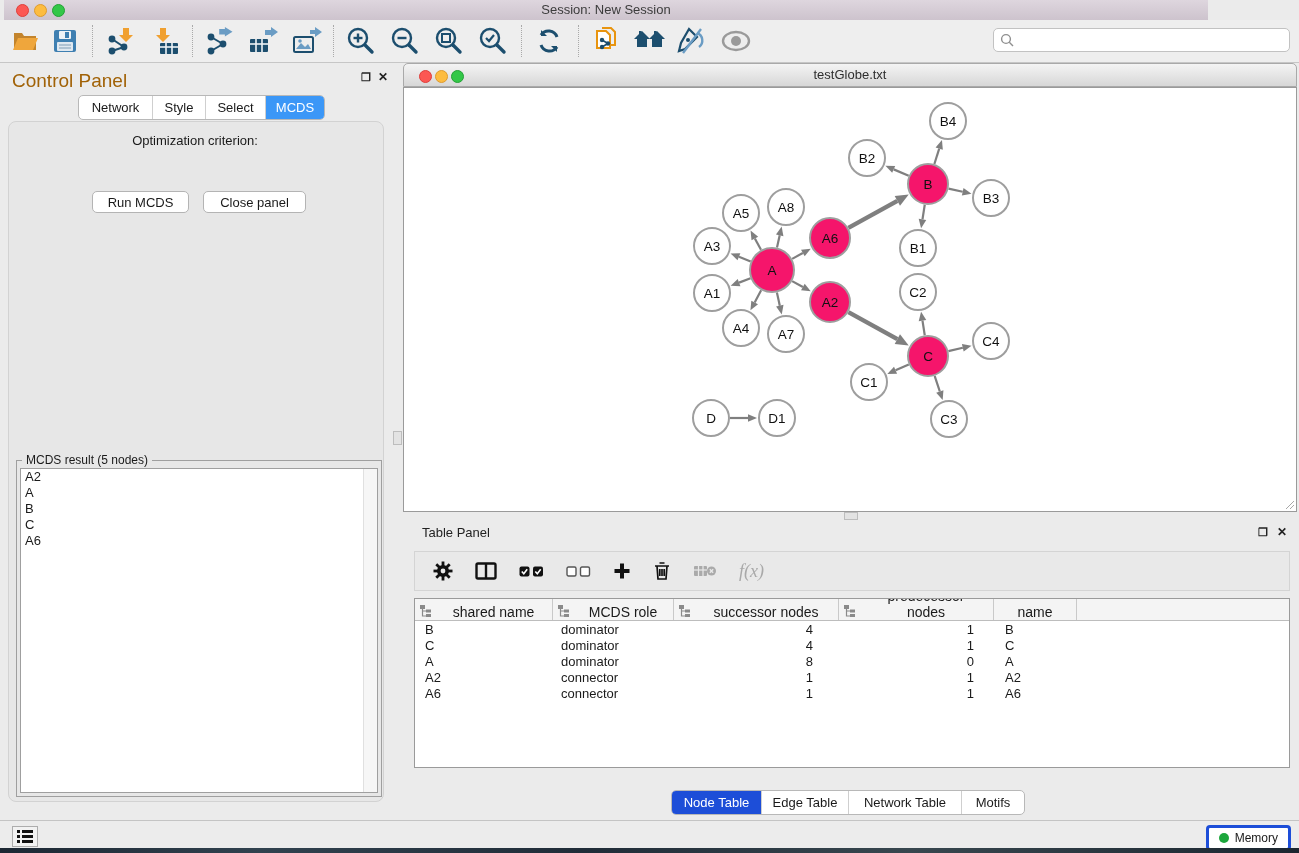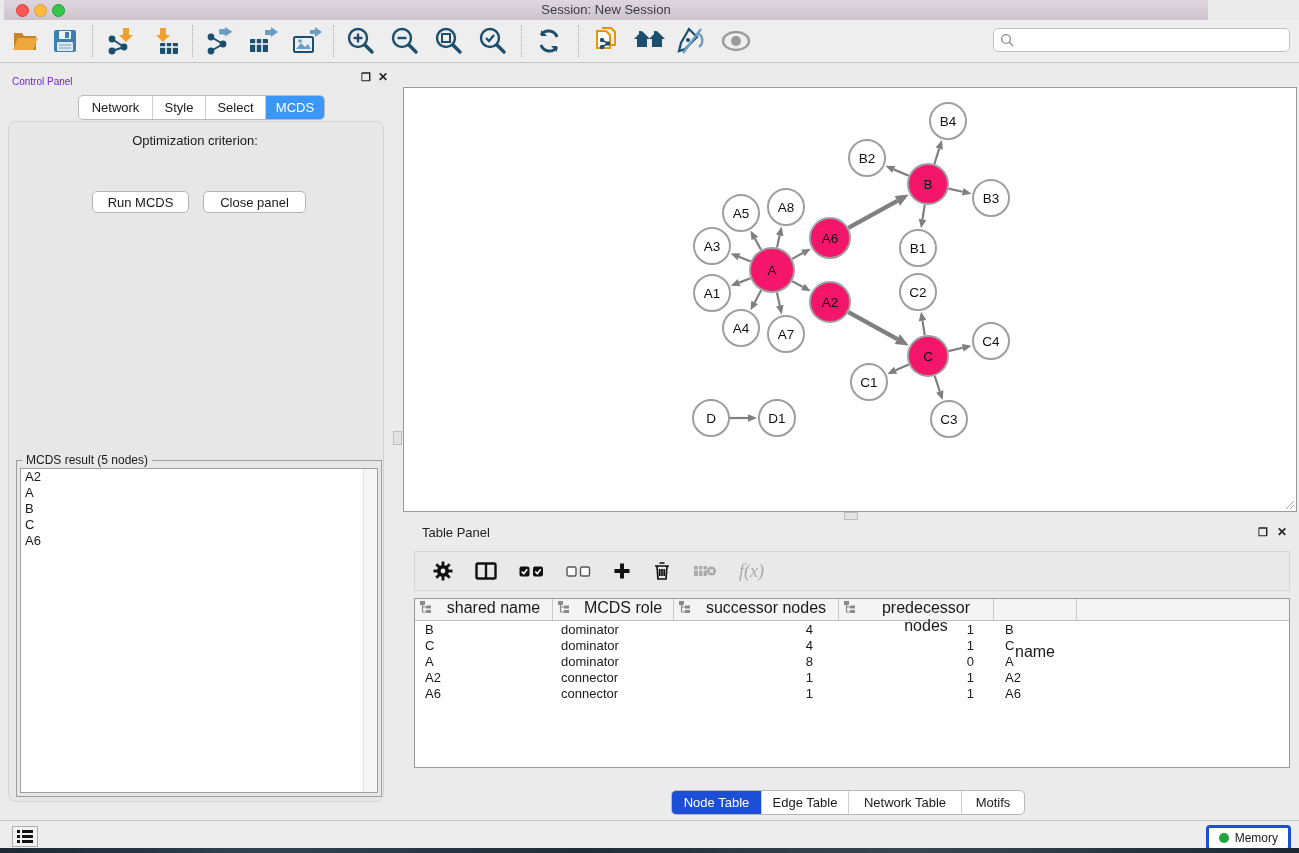--- a/index.html
+++ b/index.html
@@ -18,21 +18,21 @@
 
   
   .toolbar{left:0;top:20px;width:1299px;height:42px;background:#eeeeee;border-bottom:1px solid #c6c6c6;}
   .tbi{top:7px;height:28px;display:flex;align-items:center;justify-content:center;cursor:default;}
   .tsep{top:25px;width:0;height:32px;border-left:1px dotted #a9a9a9;top:5px;}
   .searchbox{left:993px;top:8px;width:297px;height:24px;background:#fff;border:1px solid #c2c2c2;
              border-radius:5px;display:flex;align-items:center;padding-left:6px;box-sizing:border-box;}
   .searchbox input{border:none;outline:none;flex:1;font-size:12px;font-family:"Liberation Sans",sans-serif;background:transparent;}
 
   
-  .cp-title{left:12px;top:76px;font-size:10px;color:#6d28d9;}
+  .cp-title{left:12px;top:70px;font-size:19px;color:#a16207;}
   .panel-btn{font-size:12px;font-weight:bold;color:#222;cursor:default;}
   .cp-inner{left:8px;top:121px;width:374px;height:679px;background:#e7e7e7;border:1px solid #d2d2d2;border-radius:8px;}
   .tabgroup{display:flex;height:23px;background:#fff;border:1px solid #b8b8b8;border-radius:5px;overflow:hidden;}
   .tab{font-size:13px;line-height:23px;text-align:center;border-right:1px solid #cfcfcf;color:#1a1a1a;cursor:default;}
   .tab:last-child{border-right:none;}
   .tab.sel{background:#3b97f7;color:#fff;}
   .opt-label{left:8px;top:133px;width:374px;text-align:center;font-size:13px;}
   .combo{left:42px;top:157px;width:314px;height:22px;background:#fff;border:1px solid #ababab;border-radius:4px;
          display:flex;align-items:center;box-sizing:border-box;}
   .combo .val{flex:1;font-size:13px;padding-left:7px;white-space:nowrap;overflow:hidden;}
@@ -57,21 +57,21 @@
   .split-thumb{background:#e3e3e3;border:1px solid #bdbdbd;box-sizing:border-box;}
 
   
   .tp-title{left:422px;top:525px;font-size:13px;color:#222;}
   .tp-toolbar{left:414px;top:551px;width:876px;height:40px;background:#e9e9e9;border:1px solid #d4d4d4;box-sizing:border-box;
               display:flex;align-items:center;gap:22px;padding-left:18px;}
   .tp-toolbar .ic{display:flex;align-items:center;justify-content:center;}
   .fx{font-family:"Liberation Serif",serif;font-style:italic;font-size:18px;color:#a9a9a9;}
   .dtable{left:414px;top:598px;width:876px;height:170px;background:#fff;border:1px solid #9a9a9a;box-sizing:border-box;overflow:hidden;}
   .thead{display:flex;height:21px;background:#f4f4f4;border-bottom:1px solid #bdbdbd;}
-  .th{display:flex;align-items:flex-start;border-right:1px solid #c9c9c9;box-sizing:border-box;font-size:16px;gap:14px;}
+  .th{display:flex;align-items:flex-end;border-right:1px solid #c9c9c9;box-sizing:border-box;font-size:14px;gap:14px;}
   .th .lbl{flex:1;text-align:center;padding-right:10px;}
   .th.noicon .lbl{padding-right:0;margin-top:44px;}
   .trow{display:flex;height:16px;align-items:center;}
   .td{font-size:13px;box-sizing:border-box;white-space:nowrap;overflow:hidden;}
   .bottom-tabs{left:671px;top:790px;height:23px;display:flex;background:#fff;border:1px solid #b8b8b8;border-radius:5px;overflow:hidden;}
   .btab{font-size:13px;line-height:23px;text-align:center;border-right:1px solid #cfcfcf;cursor:default;}
   .btab:last-child{border-right:none;}
   .btab.sel{background:#1d4ed8;color:#fff;}
 
   
@@ -281,20 +281,26 @@
         <div class="item">A</div>
         <div class="item">B</div>
         <div class="item">C</div>
         <div class="item">A6</div>
       </div>
   </div>
 
   <div class="abs split-thumb" style="left:393px;top:431px;width:9px;height:14px"></div>
   <div class="abs split-thumb" style="left:844px;top:512px;width:14px;height:8px"></div>
 
+  <div class="abs netwin-title">
+    <span class="abs ntl red tl" style="left:15px"></span>
+    <span class="abs ntl yel tl" style="left:31px"></span>
+    <span class="abs ntl grn tl" style="left:47px"></span>
+    <div class="title">testGlobe.txt</div>
+  </div>
   <div class="abs canvas">
     <svg id="graph-svg" width="892" height="423" viewBox="0 0 892 423">
         <line x1="357.01124522107034" y1="161.7948702451939" x2="350.8553864603896" y2="150.47603316910335" stroke="#7f7f7f" stroke-width="2.2"></line>
         <polygon points="346.5554389381997,142.56967804765748 354.1936252894445,148.6604997708454 347.51714763133464,152.2915665673613" fill="#7f7f7f"></polygon>
         <line x1="372.9894005298291" y1="159.5476976157691" x2="375.70901672325897" y2="147.30942474533464" stroke="#7f7f7f" stroke-width="2.2"></line>
         <polygon points="377.66139084362686,138.52374120367907 379.418527551958,148.13376048504554 371.99950589455995,146.48508900562373" fill="#7f7f7f"></polygon>
         <line x1="346.645036109639" y1="173.4580144438556" x2="334.9258240356725" y2="168.770329614269" stroke="#7f7f7f" stroke-width="2.2"></line>
         <polygon points="326.5695338177052,165.42781352708207 336.3371086058181,165.242118188905 333.5145394655269,172.298541039633" fill="#7f7f7f"></polygon>
         <line x1="346.52383930205286" y1="190.2325282675464" x2="335.07863740175947" y2="194.6198556626589" stroke="#7f7f7f" stroke-width="2.2"></line>
         <polygon points="326.674922346041,197.84127976735095 333.7184805575561,191.07162041691112 336.4387942459628,198.16809090840667" fill="#7f7f7f"></polygon>

